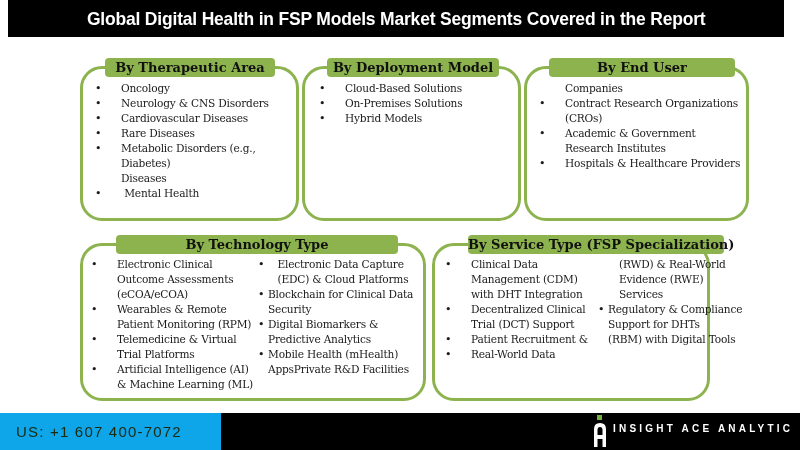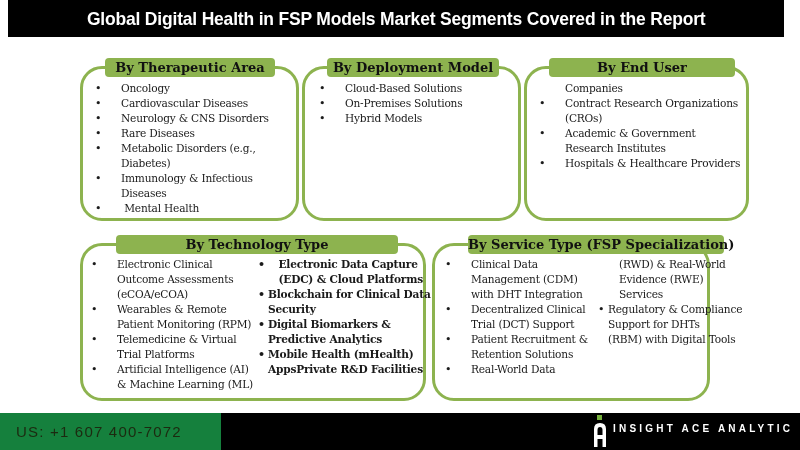--- a/index.html
+++ b/index.html
@@ -28,21 +28,21 @@
     position: relative; font-size: 10.6px; line-height: 15px; color: #1a1a1a; padding-left: 30px;
     font-family: "DejaVu Serif", "Liberation Serif", serif; letter-spacing: -0.2px;
   }
   ul.items li::before {
     content: "•"; position: absolute; left: 4px; top: 0; font-size: 11px;
   }
   ul.items.tight li { padding-left: 10px; }
   ul.items.tight li::before { left: 0; }
   ul.items li.nob::before { content: ""; }
   .footer-green {
-    position: absolute; left: 0; top: 413px; width: 256px; height: 37px; background: #15803d;
+    position: absolute; left: 0; top: 413px; width: 256px; height: 37px; background: #0ea5e9;
     display: flex; align-items: center;
   }
   .footer-green span {
     font-family: "Liberation Sans", sans-serif; font-size: 15px; color: #1c2a10; margin-left: 16px;
     letter-spacing: 1.2px;
   }
   .footer-black {
     position: absolute; left: 221px; top: 413px; width: 579px; height: 37px; background: #000;
   }
   .logo {
@@ -57,26 +57,25 @@
 <body>
 
 <div class="header">
   <span>Global Digital Health in FSP Models Market Segments Covered in the Report</span>
 </div>
 
 <div class="box" style="left:80px; top:66px; width:219px; height:155px;">
   <div class="box-title" style="left:22px; width:170px;">By Therapeutic Area</div>
   <ul class="items" style="left:8px; top:12px; width:205px;">
     <li>Oncology</li>
+    <li>Neurology &amp; CNS Disorders</li>
     <li>Cardiovascular Diseases</li>
-    <li>Neurology &amp; CNS Disorders</li>
     <li>Rare Diseases</li>
     <li>Metabolic Disorders (e.g.,</li>
     <li class="nob">Diabetes)</li>
-    <li>Immunology &amp; Infectious</li>
     <li class="nob">Diseases</li>
     <li style="white-space:pre;"> Mental Health</li>
   </ul>
 </div>
 
 <div class="box" style="left:302px; top:66px; width:219px; height:155px;">
   <div class="box-title" style="left:22px; width:172px;">By Deployment Model</div>
   <ul class="items" style="left:10px; top:12px; width:205px;">
     <li>Cloud-Based Solutions</li>
     <li>On-Premises Solutions</li>
@@ -102,42 +101,41 @@
     <li>Electronic Clinical</li>
     <li class="nob">Outcome Assessments</li>
     <li class="nob">(eCOA/eCOA)</li>
     <li>Wearables &amp; Remote</li>
     <li class="nob" style="white-space:nowrap;">Patient Monitoring (RPM)</li>
     <li>Telemedicine &amp; Virtual</li>
     <li class="nob">Trial Platforms</li>
     <li style="white-space:nowrap;">Artificial Intelligence (AI)</li>
     <li class="nob" style="white-space:nowrap;">&amp; Machine Learning (ML)</li>
   </ul>
-  <ul class="items tight" style="left:175px; top:11px; width:168px;font-weight:bold;">
+  <ul class="items tight" style="left:175px; top:11px; width:168px;">
     <li style="white-space:pre;">   Electronic Data Capture</li>
     <li class="nob" style="white-space:pre;">   (EDC) &amp; Cloud Platforms</li>
     <li style="white-space:nowrap;">Blockchain for Clinical Data</li>
     <li class="nob">Security</li>
     <li>Digital Biomarkers &amp;</li>
     <li class="nob">Predictive Analytics</li>
     <li>Mobile Health (mHealth)</li>
     <li class="nob" style="white-space:nowrap;">AppsPrivate R&amp;D Facilities</li>
   </ul>
 </div>
 
 <div class="box" style="left:432px; top:243px; width:278px; height:158px;">
   <div class="box-title" style="left:33px; width:256px;">By Service Type (FSP Specialization)</div>
   <ul class="items" style="left:6px; top:11px; width:160px;">
     <li>Clinical Data</li>
     <li class="nob">Management (CDM)</li>
     <li class="nob">with DHT Integration</li>
     <li style="white-space:nowrap;">Decentralized Clinical</li>
     <li class="nob">Trial (DCT) Support</li>
     <li style="white-space:nowrap;">Patient Recruitment &amp;</li>
-    <li class="nob">Retention Solutions</li>
     <li>Real-World Data</li>
   </ul>
   <ul class="items tight" style="left:163px; top:11px; width:152px;">
     <li class="nob" style="padding-left:21px;">(RWD) &amp; Real-World</li>
     <li class="nob" style="padding-left:21px;">Evidence (RWE)</li>
     <li class="nob" style="padding-left:21px;">Services</li>
     <li style="white-space:nowrap;">Regulatory &amp; Compliance</li>
     <li class="nob">Support for DHTs</li>
     <li class="nob" style="white-space:nowrap;">(RBM) with Digital Tools</li>
   </ul>

